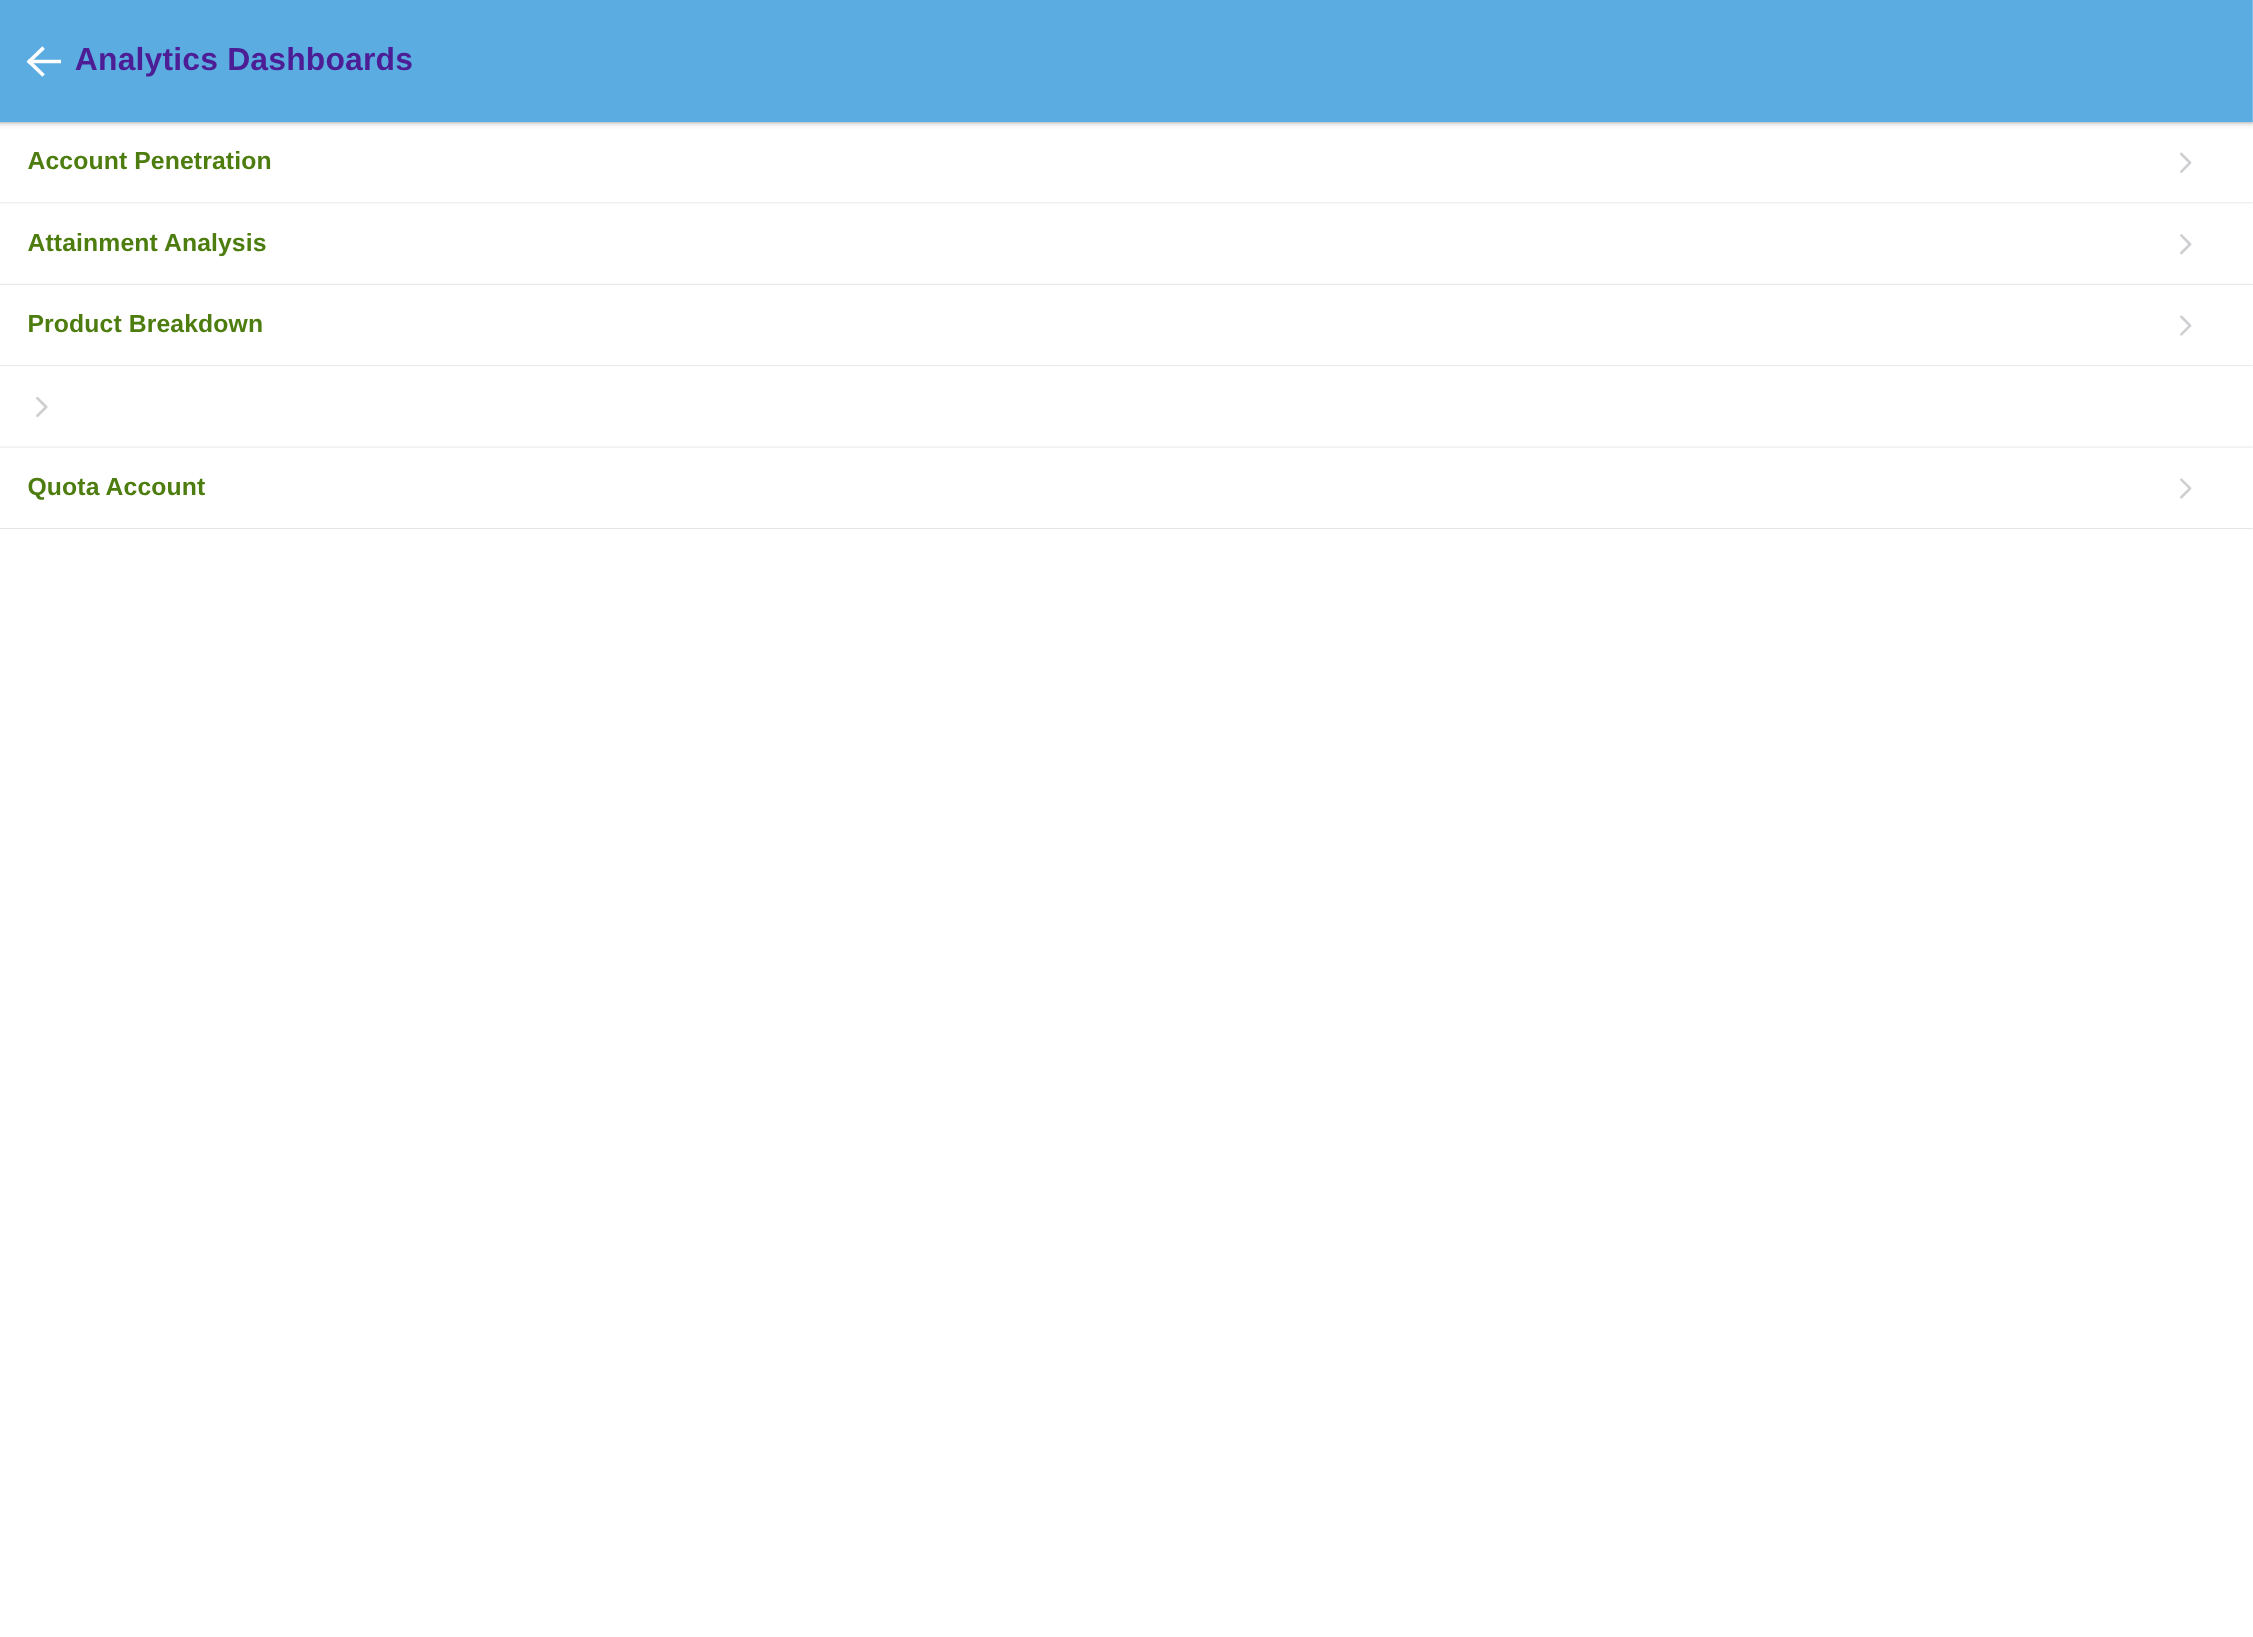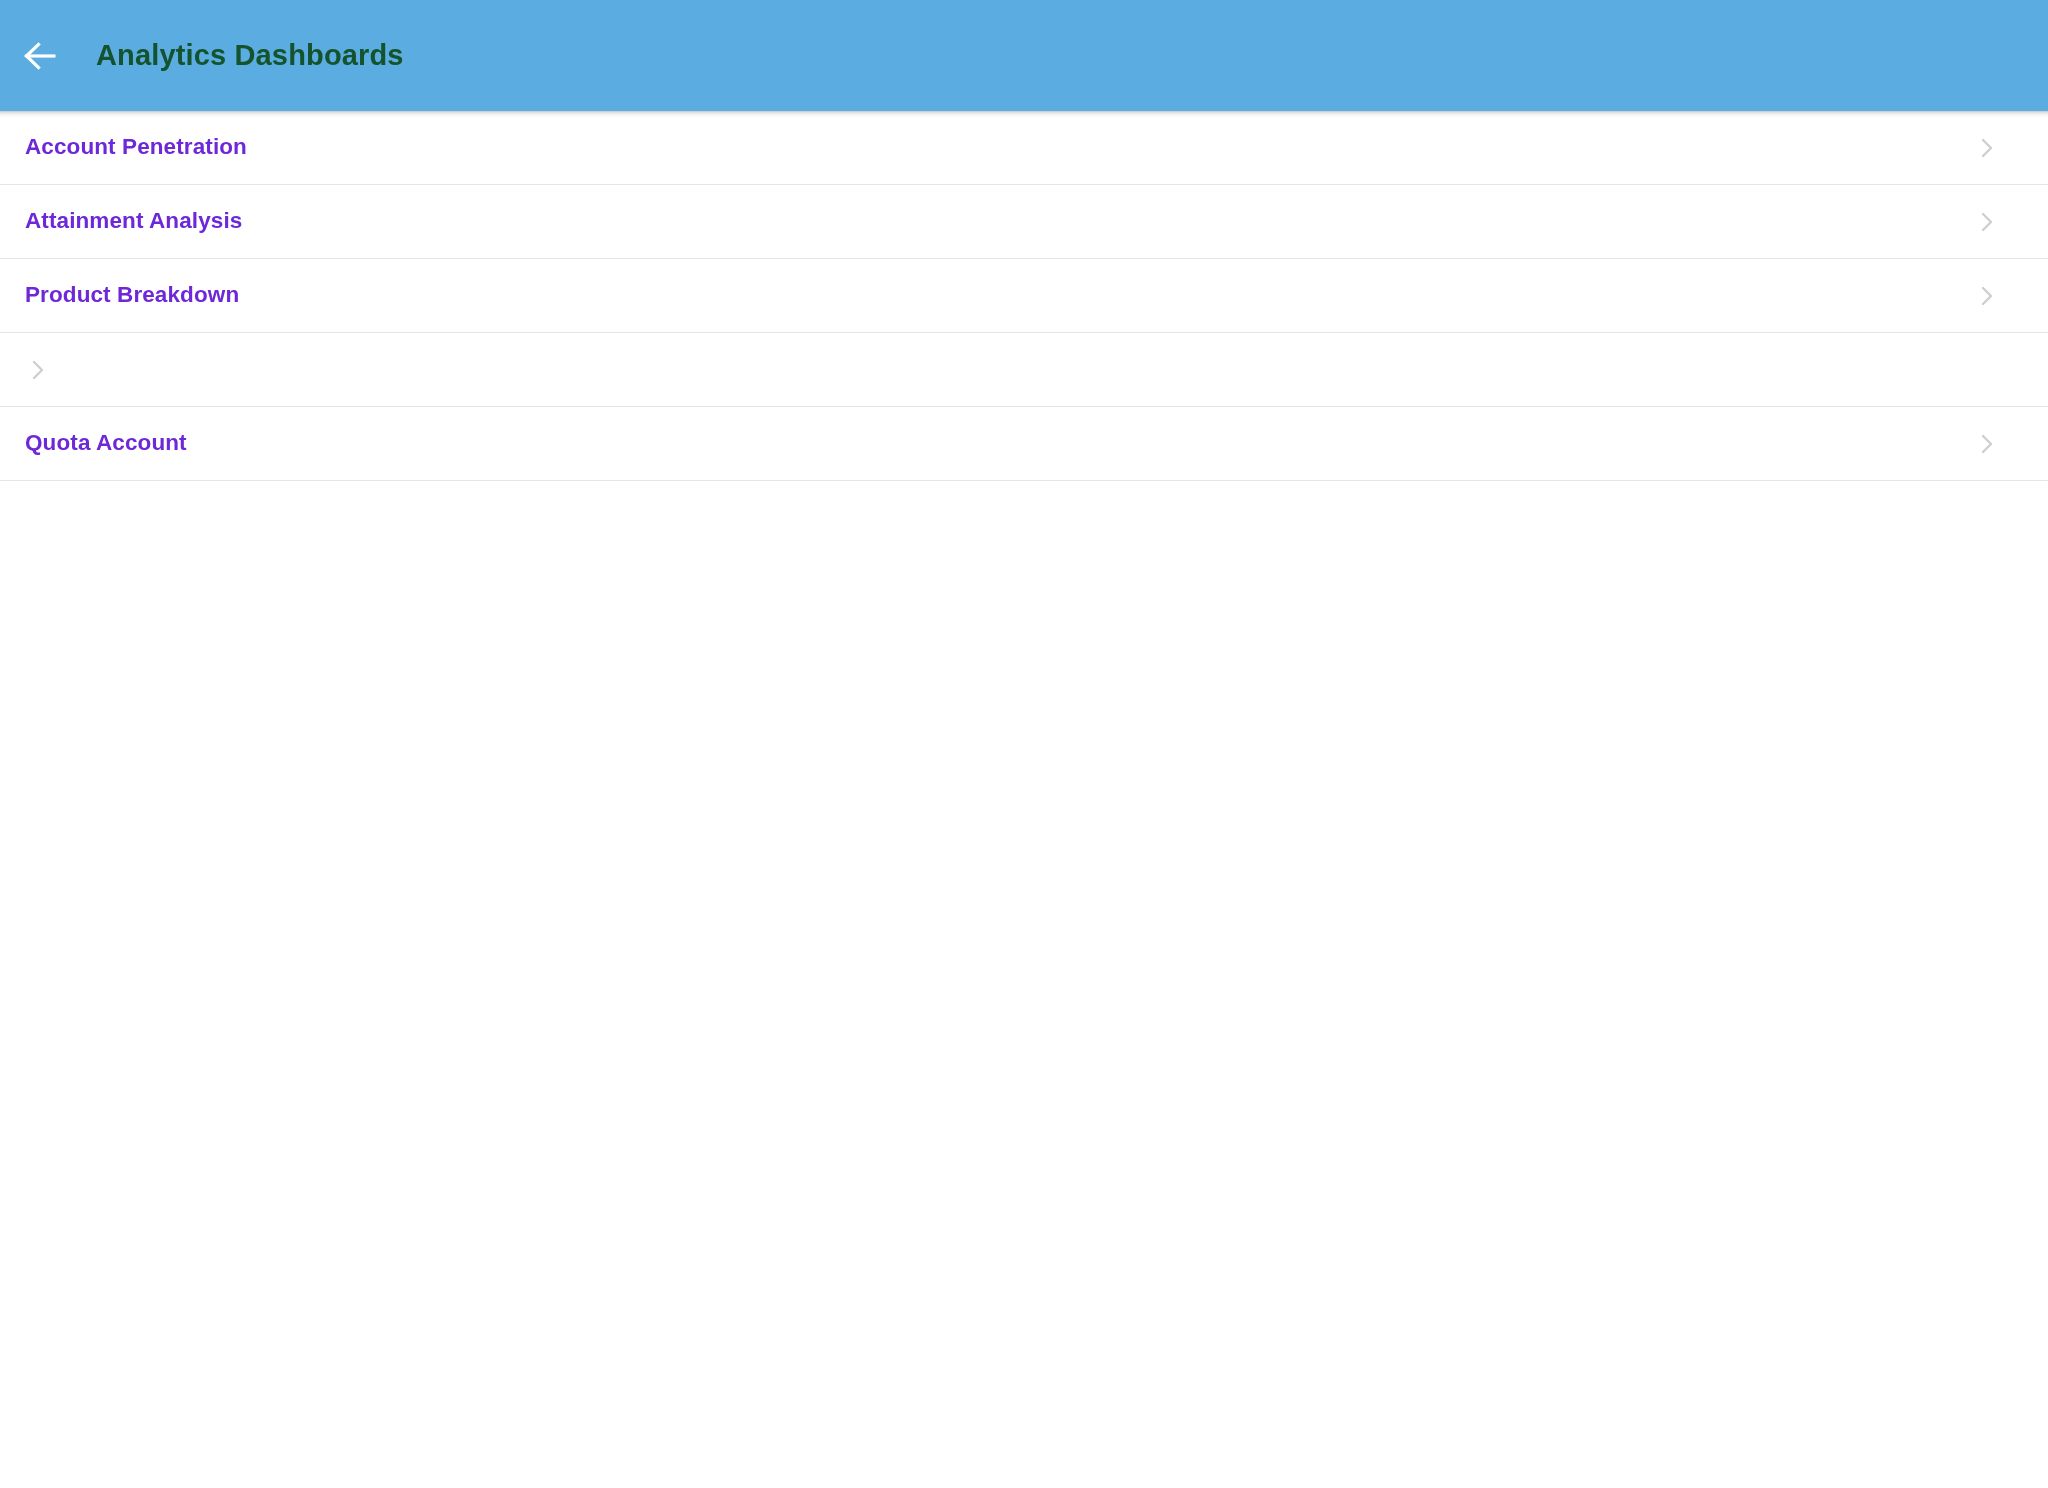--- a/index.html
+++ b/index.html
@@ -61,25 +61,24 @@
     cursor: pointer;
     flex: 0 0 auto;
   }
   .back-button svg {
     display: block;
     width: 36px;
     height: 32px;
   }
 
   .appbar-title {
-    color: #14532d;
+    color: #4c1d95;
     font-size: 29px;
     font-weight: 600;
     letter-spacing: 0.15px;
-    margin-left: 28px;
     white-space: nowrap;
     line-height: 1;
   }
 
   
   .dashboard-list {
     flex: 1 1 auto;
     background: #ffffff;
     overflow: hidden;
   }
@@ -90,21 +89,21 @@
     box-sizing: border-box;
     display: flex;
     align-items: center;
     background: #ffffff;
     border-bottom: 1px solid #e5e5e7;
     padding: 0 34px 0 25px;
     cursor: pointer;
   }
 
   .list-row-label {
-    color: #6d28d9;
+    color: #4d7c0f;
     font-size: 22.5px;
     font-weight: 700;
     letter-spacing: 0.1px;
     line-height: 1;
     flex: 1 1 auto;
     white-space: nowrap;
     overflow: hidden;
     text-overflow: ellipsis;
   }
 

